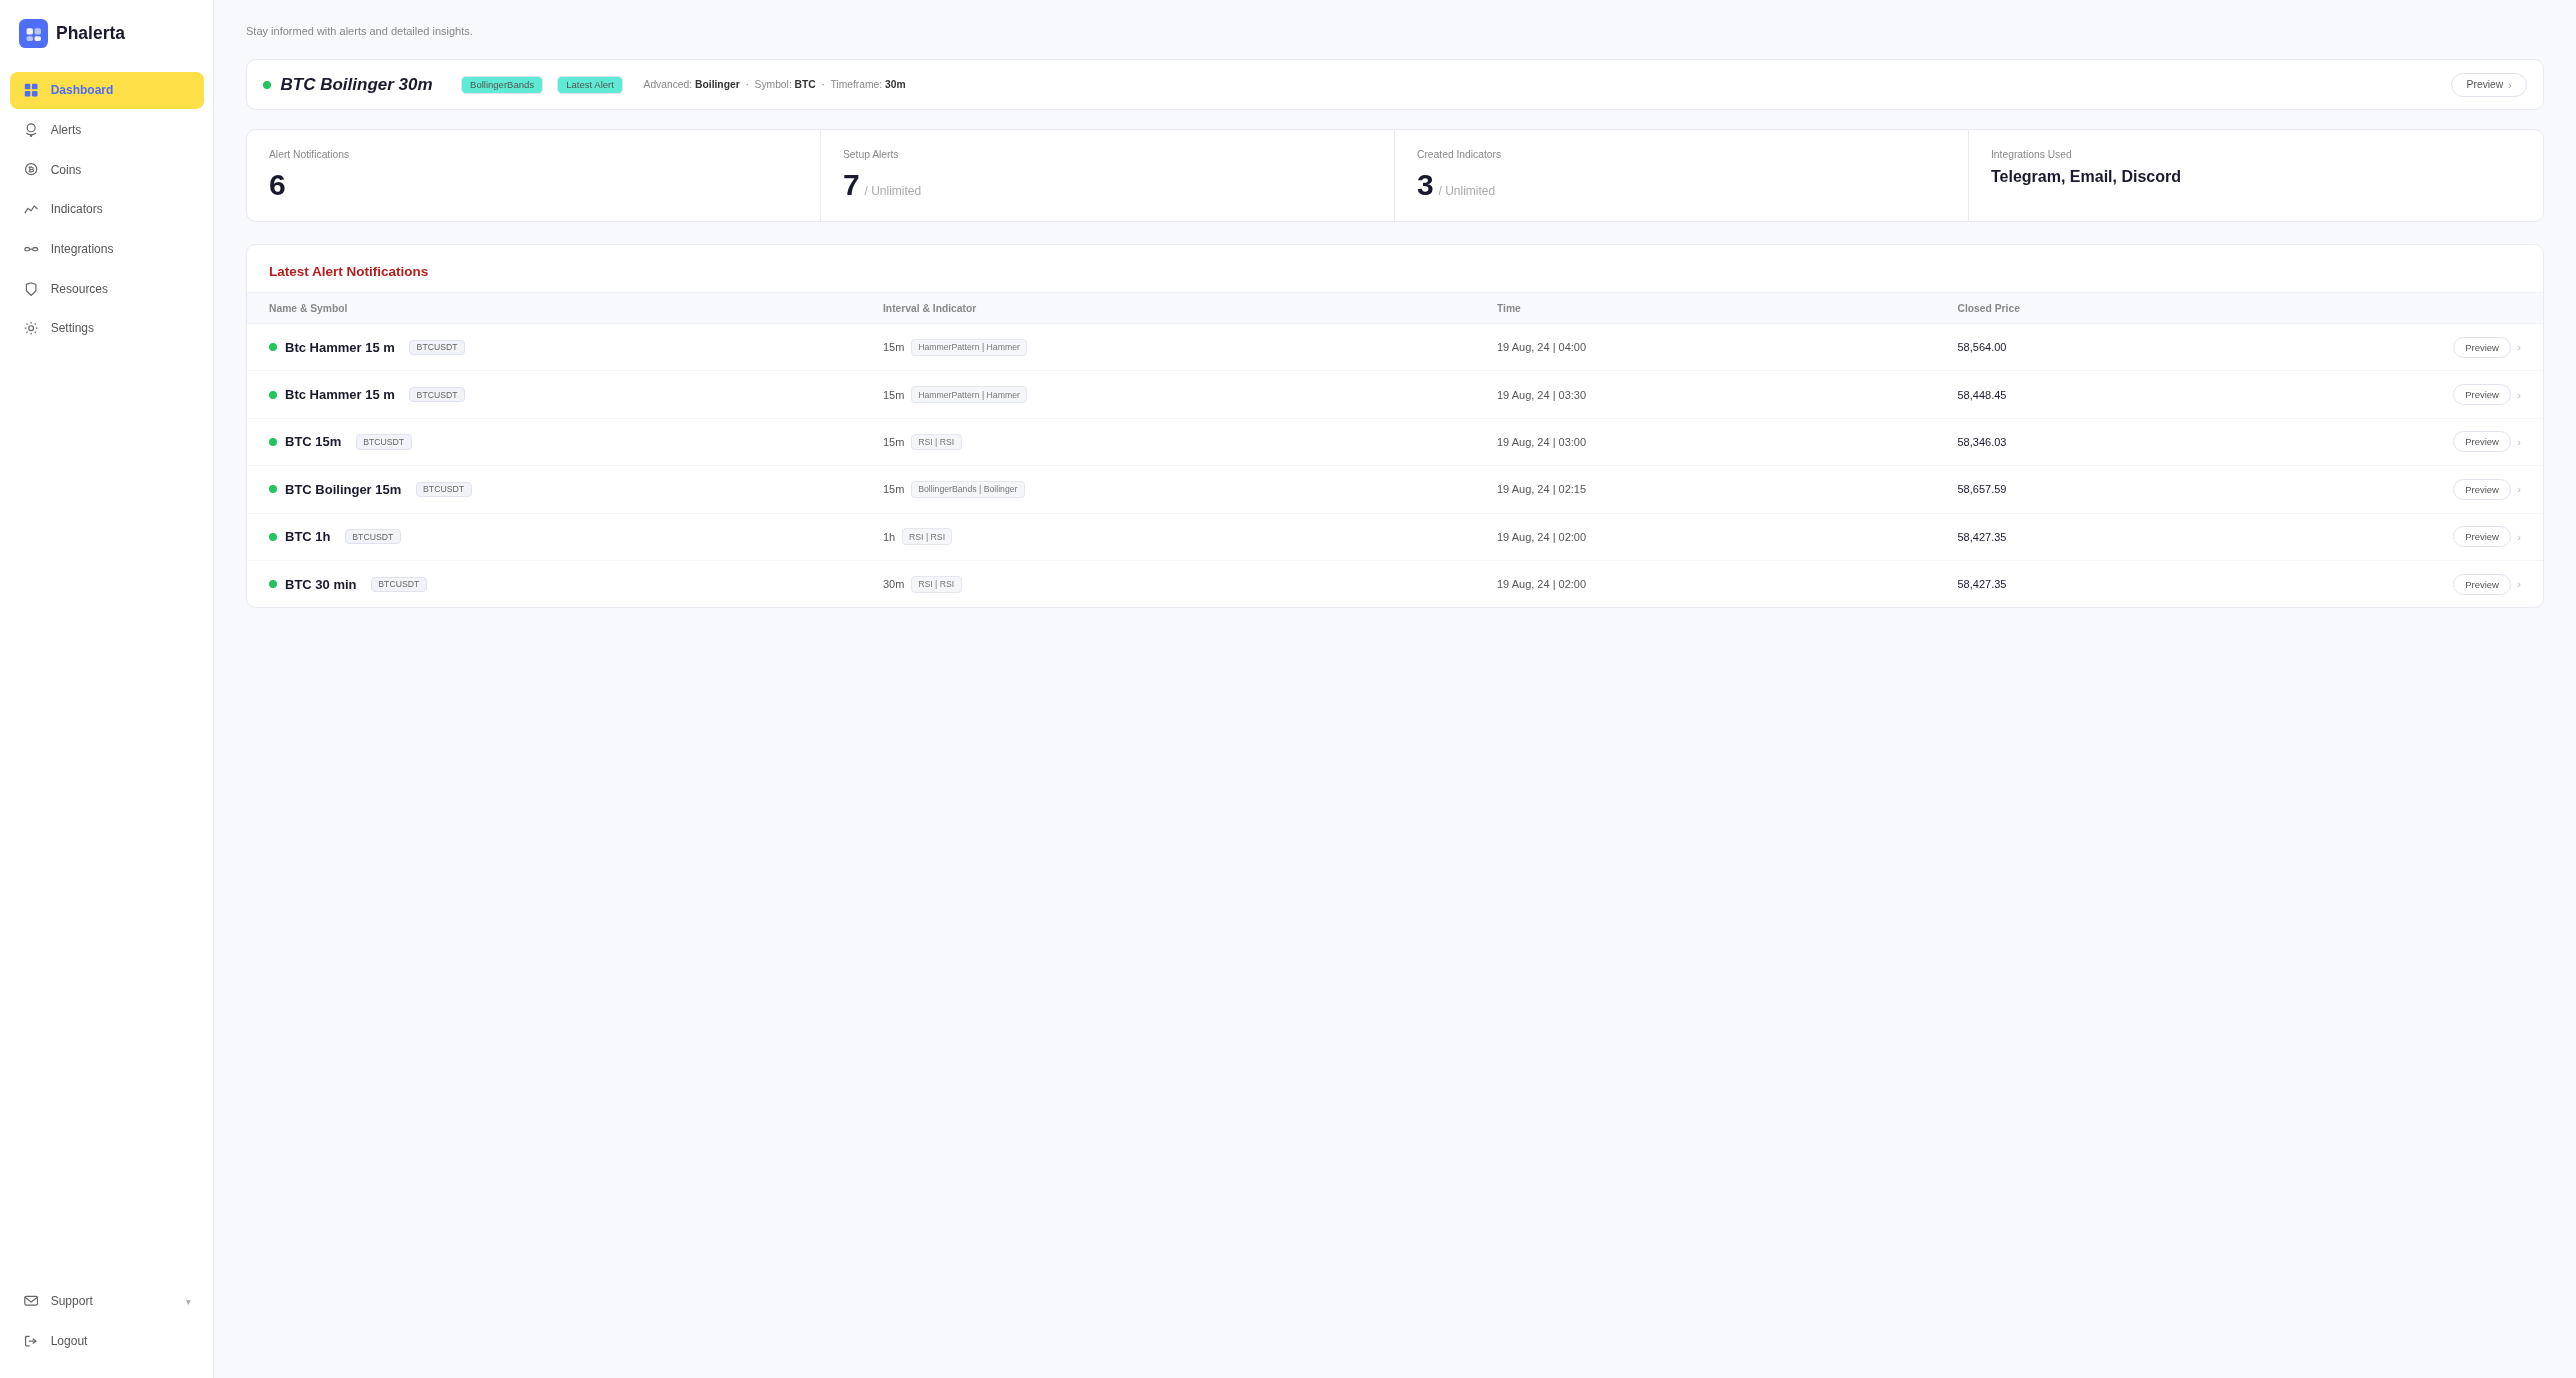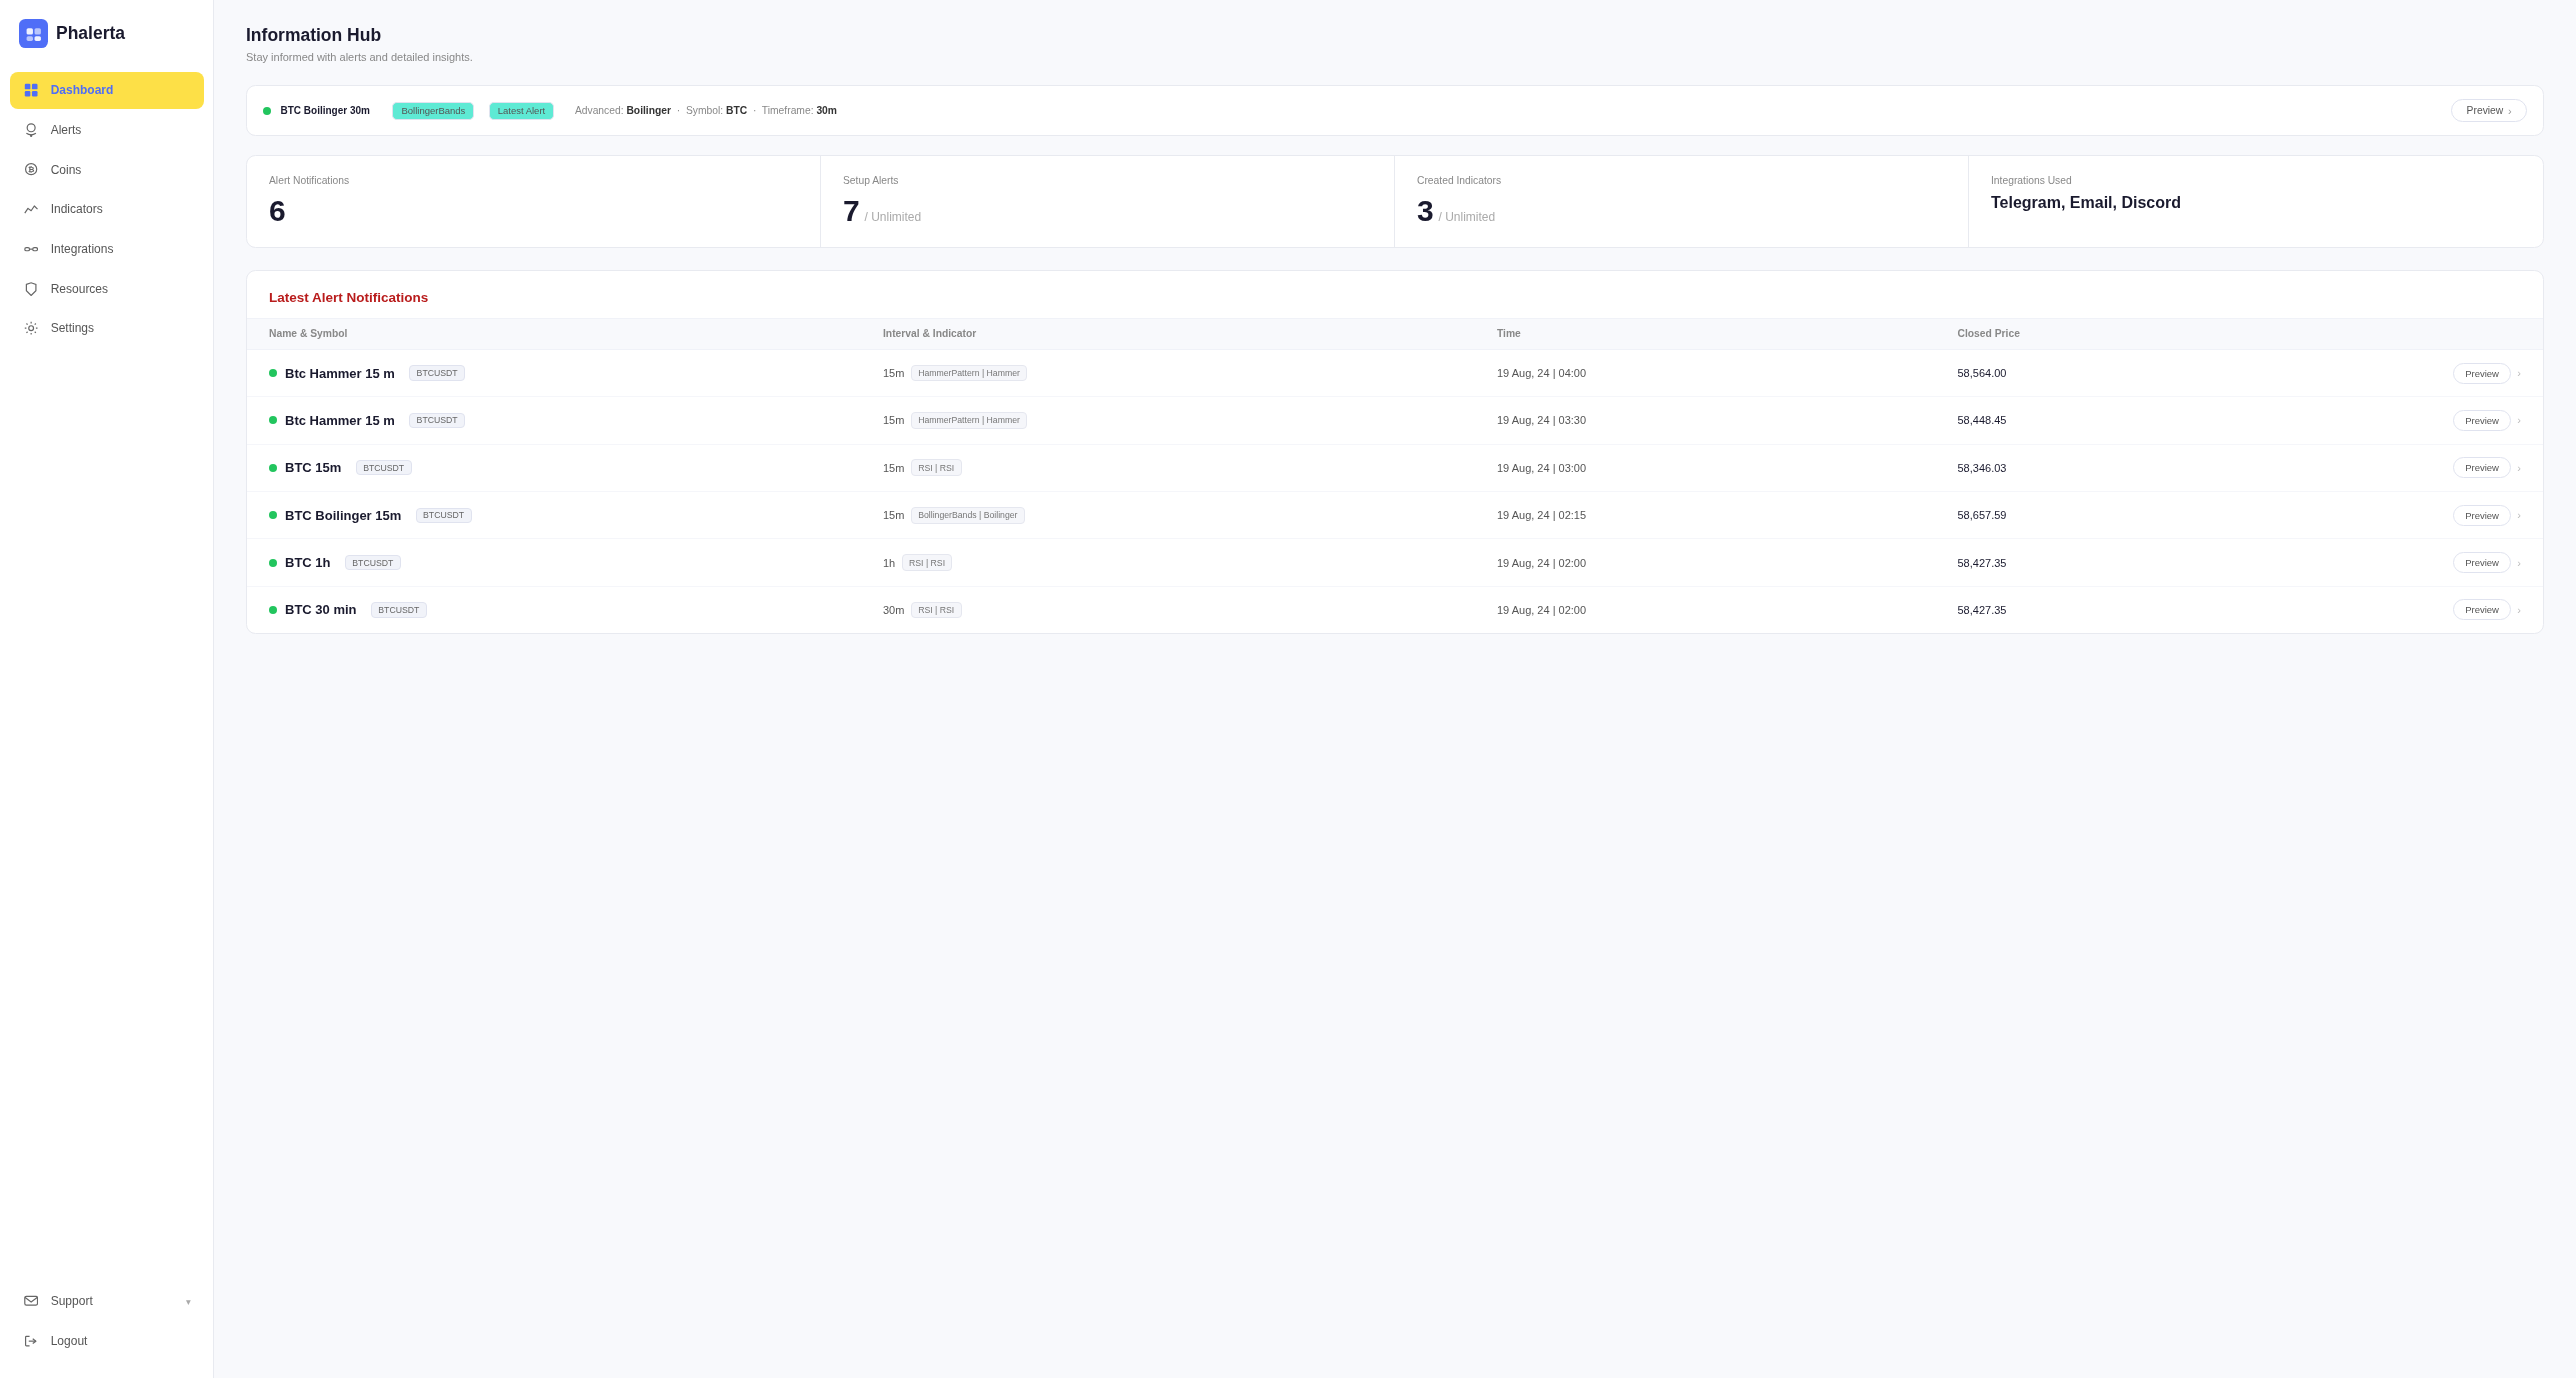--- a/index.html
+++ b/index.html
@@ -114,24 +114,25 @@
       gap: 9.5px;
     }
     .green-dot {
       width: 8px;
       height: 8px;
       background: #22c55e;
       border-radius: 50%;
       flex-shrink: 0;
     }
     .alert-name {
-      font-size: 10px;
+      font-size: 17px;
       font-weight: 600;
       color: #1a1a2e;
-      margin-right: 13px;
+      margin-right: 19px;
+      font-style: italic;
     }
     .tag {
       background: #5eead4;
       border: 0.8px solid #e0e3ef;
       border-radius: 4.8px;
       padding: 2.4px 8px;
       font-size: 9.5px;
       color: #555;
       margin-right: 4.8px;
     }
@@ -404,21 +405,20 @@
         </svg>
       </span>
       <span>Logout</span>
     </div>
   </div>
 </div>
 
 <div class="main">
 
   <div class="page-header">
-    <div class="page-title">Information Hub</div>
     <div class="page-subtitle">Stay informed with alerts and detailed insights.</div>
   </div>
 
   <div class="alert-banner">
     <div class="green-dot"></div>
     <span class="alert-name">BTC Boilinger 30m</span>
     <span class="tag">BollingerBands</span>
     <span class="tag">Latest Alert</span>
     <span class="alert-meta">
       Advanced: <strong>Boilinger</strong>

